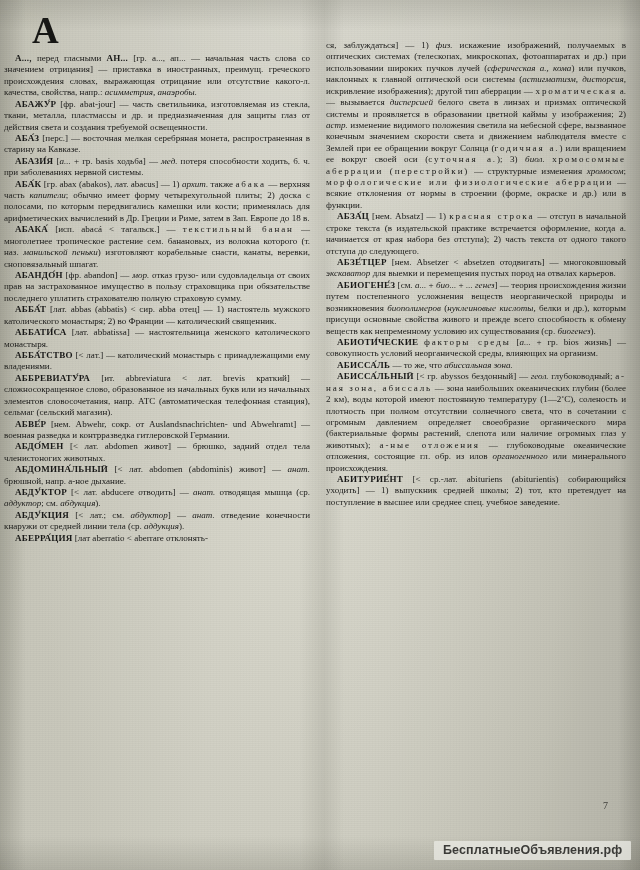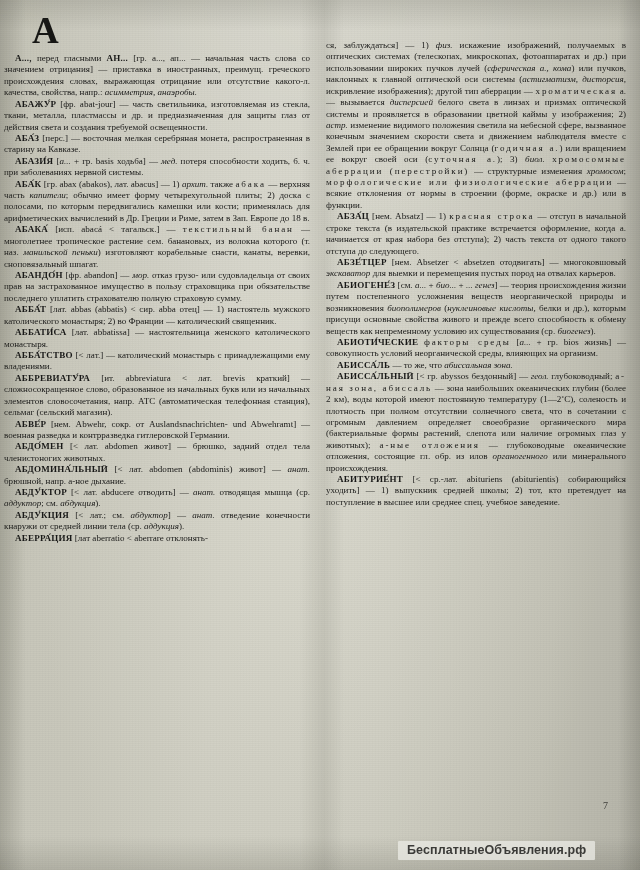--- a/index.html
+++ b/index.html
@@ -64,21 +64,21 @@
   .sp{letter-spacing:1.9px;}
 
   
   .folio{
     position:absolute;right:32px;top:800px;z-index:4;
     font-size:10px;color:#2a2a26;opacity:.85;
   }
 
   
   .watermark{
-    position:absolute;left:398px;top:841px;z-index:7;
+    position:absolute;left:434px;top:841px;z-index:7;
     background:rgba(232,232,226,.80);
     padding:2px 9px 3px 9px;
     font-family:"Liberation Sans","DejaVu Sans",sans-serif;
     font-size:12.5px;font-weight:bold;color:#3b3b38;
     letter-spacing:.1px;white-space:nowrap;
     border-radius:1px;
   }
 </style>
 </head>
 <body>

